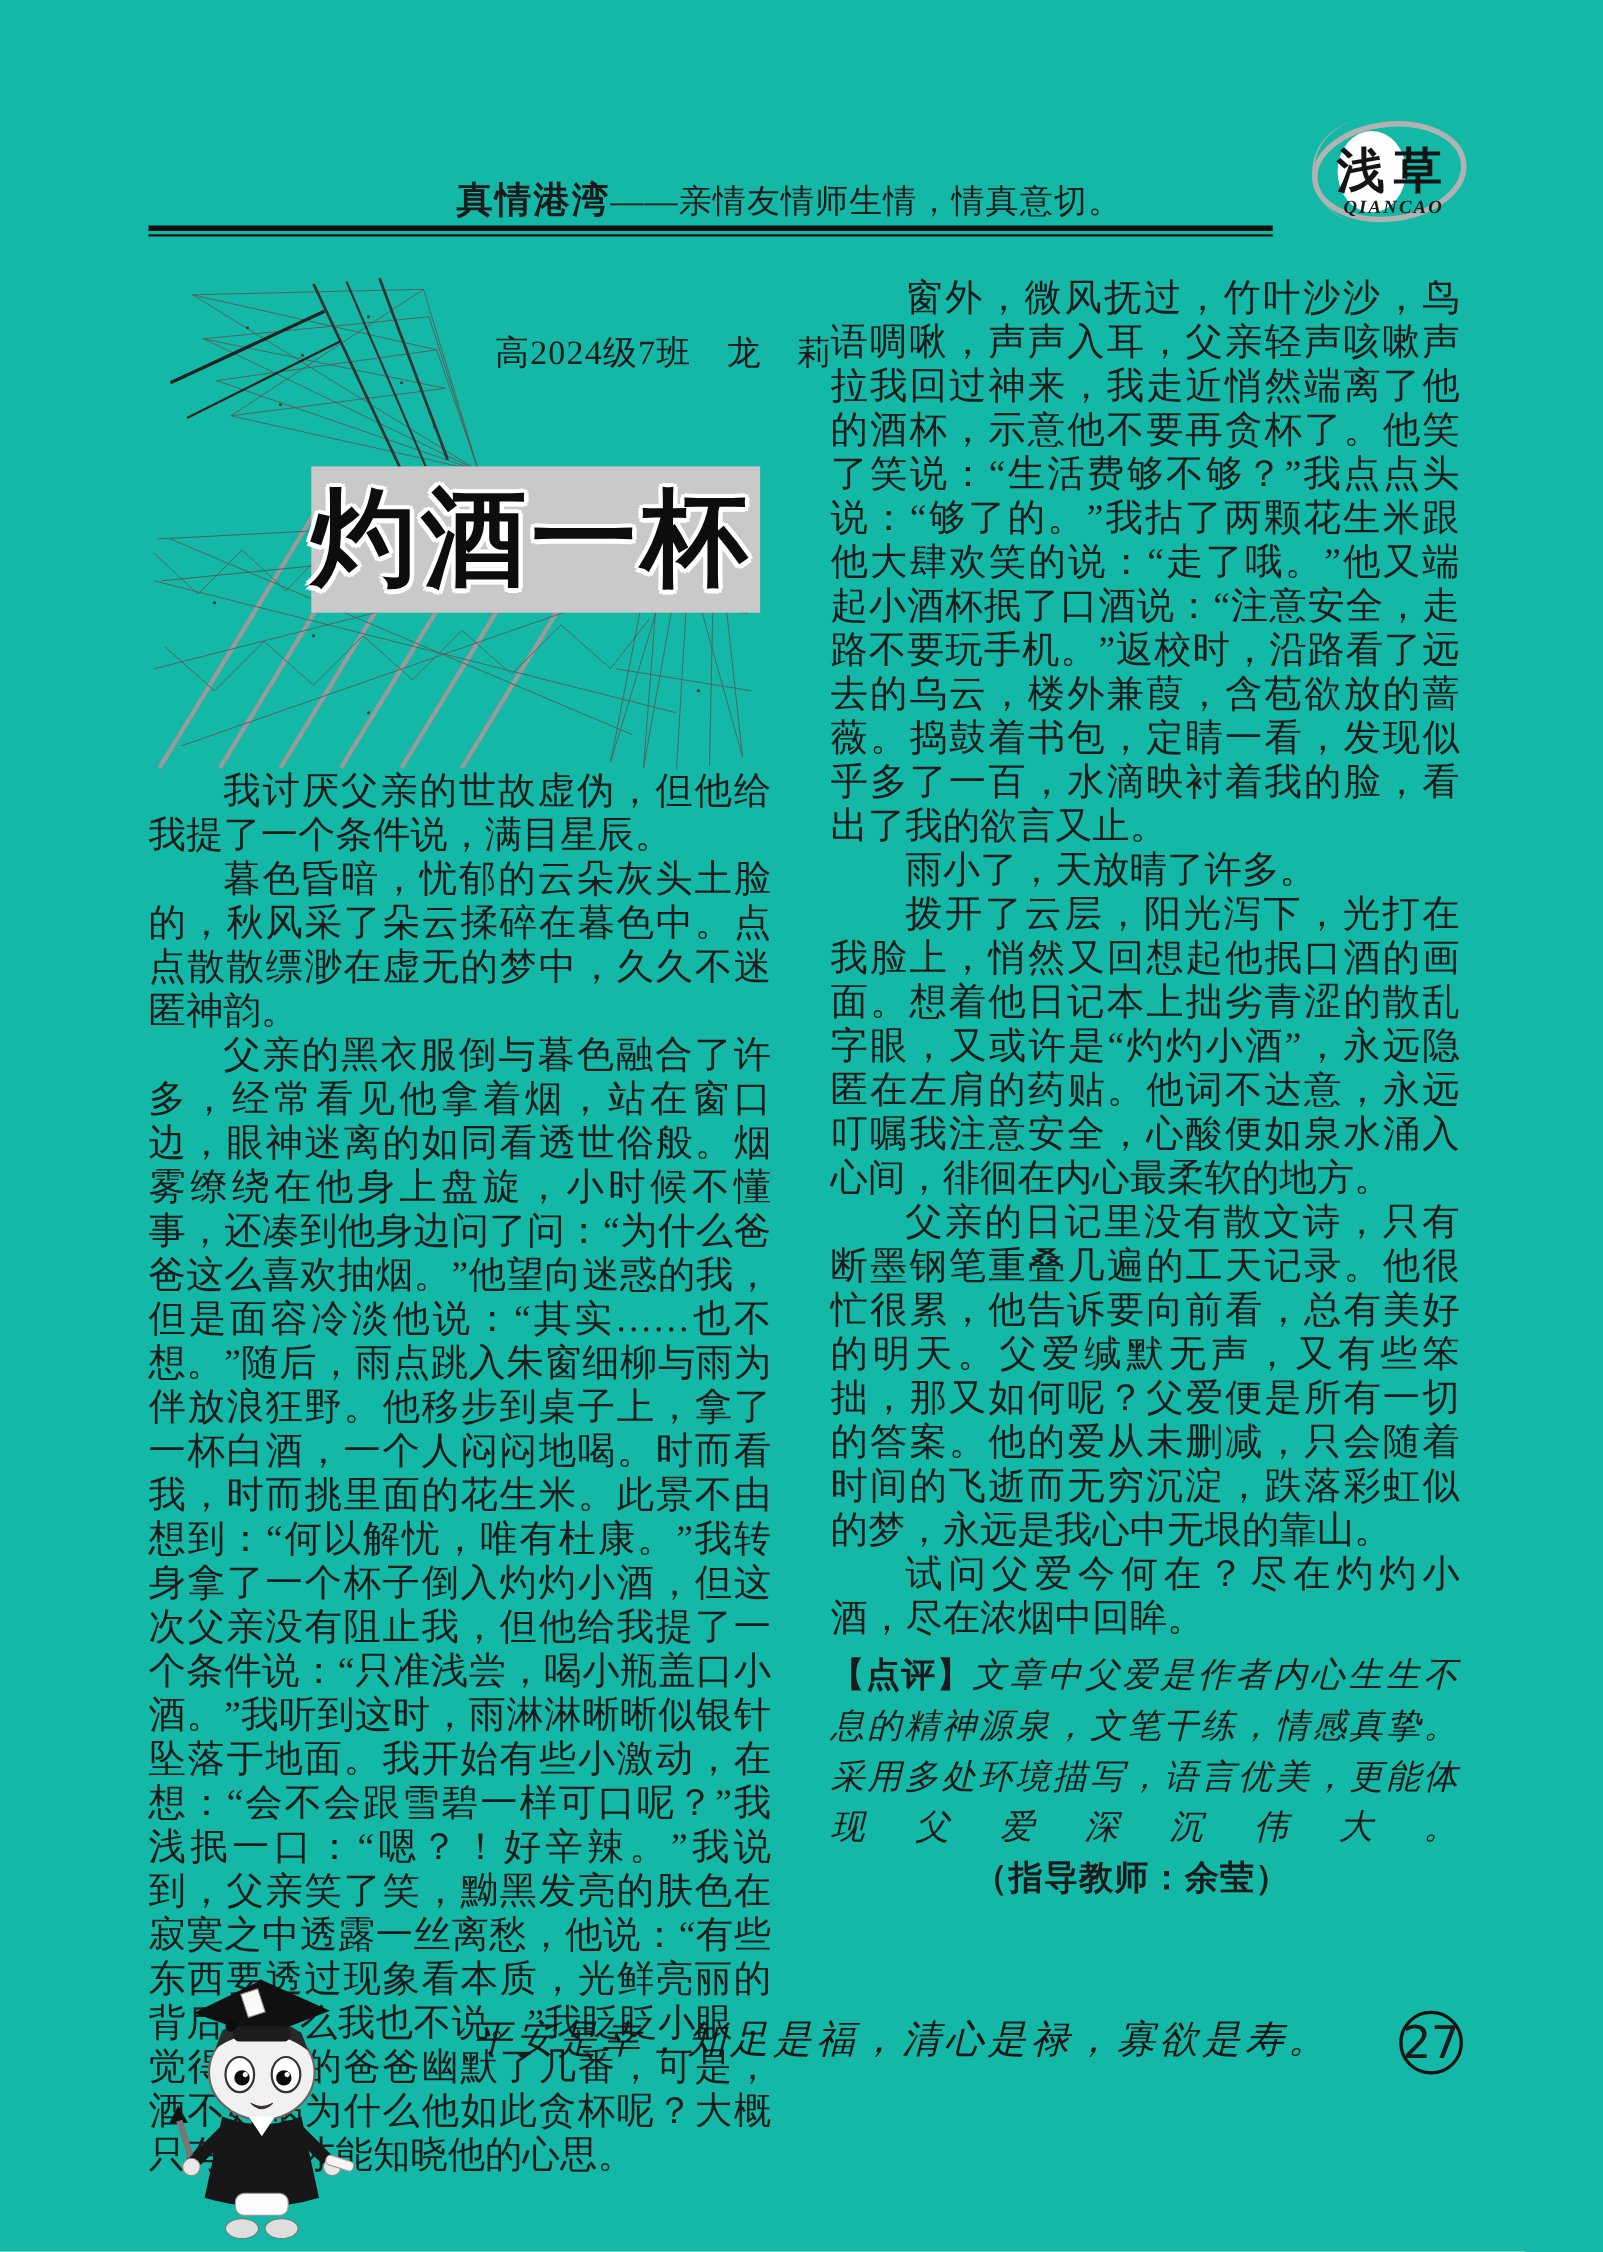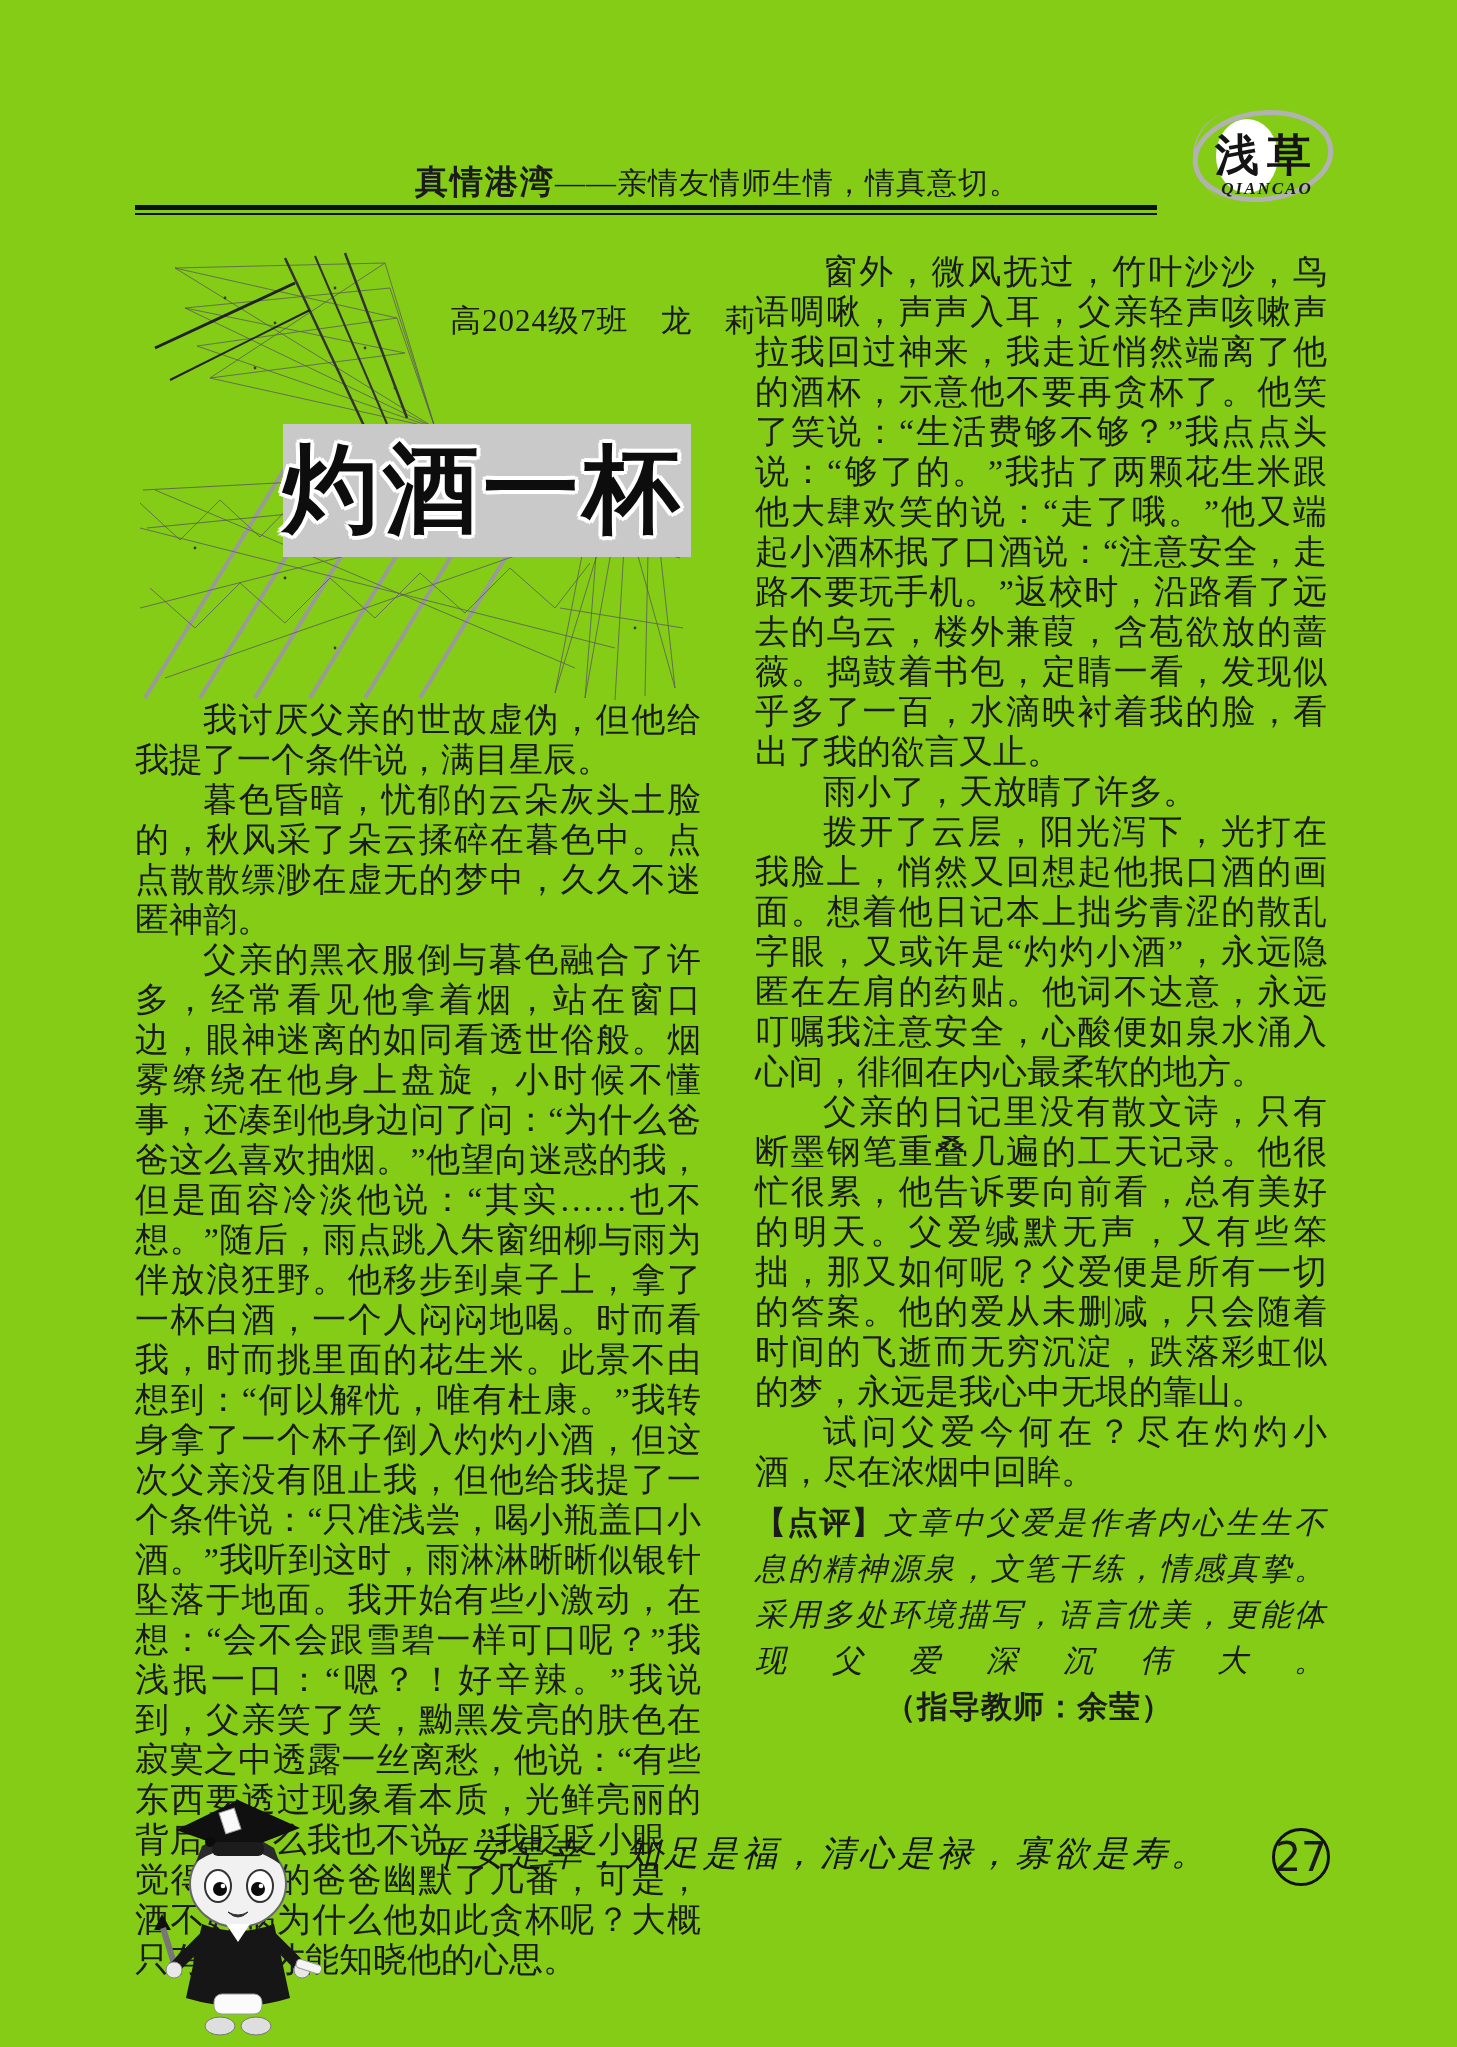--- a/index.html
+++ b/index.html
@@ -1,17 +1,17 @@
 <!DOCTYPE html>
 <html><head>
 <meta charset="utf-8">
 <style>
   html,body{margin:0;padding:0;background:#f4f4f4;}
   .page{
-    position:relative;width:1457px;height:2047px;background:#84cc16;
+    position:relative;width:1457px;height:2047px;background:#14b8a6;
     font-family:"Liberation Serif","DejaVu Serif",serif;color:#1b1b1b;
     overflow:hidden;margin:0 auto;
   }
   
   .header-title{
     position:absolute;left:415px;top:160px;white-space:nowrap;
     font-family:"Liberation Serif",serif;
   }
   .header-bold{font-size:33px;font-weight:bold;letter-spacing:2px;}
   .header-rest{font-size:30px;letter-spacing:1px;}

